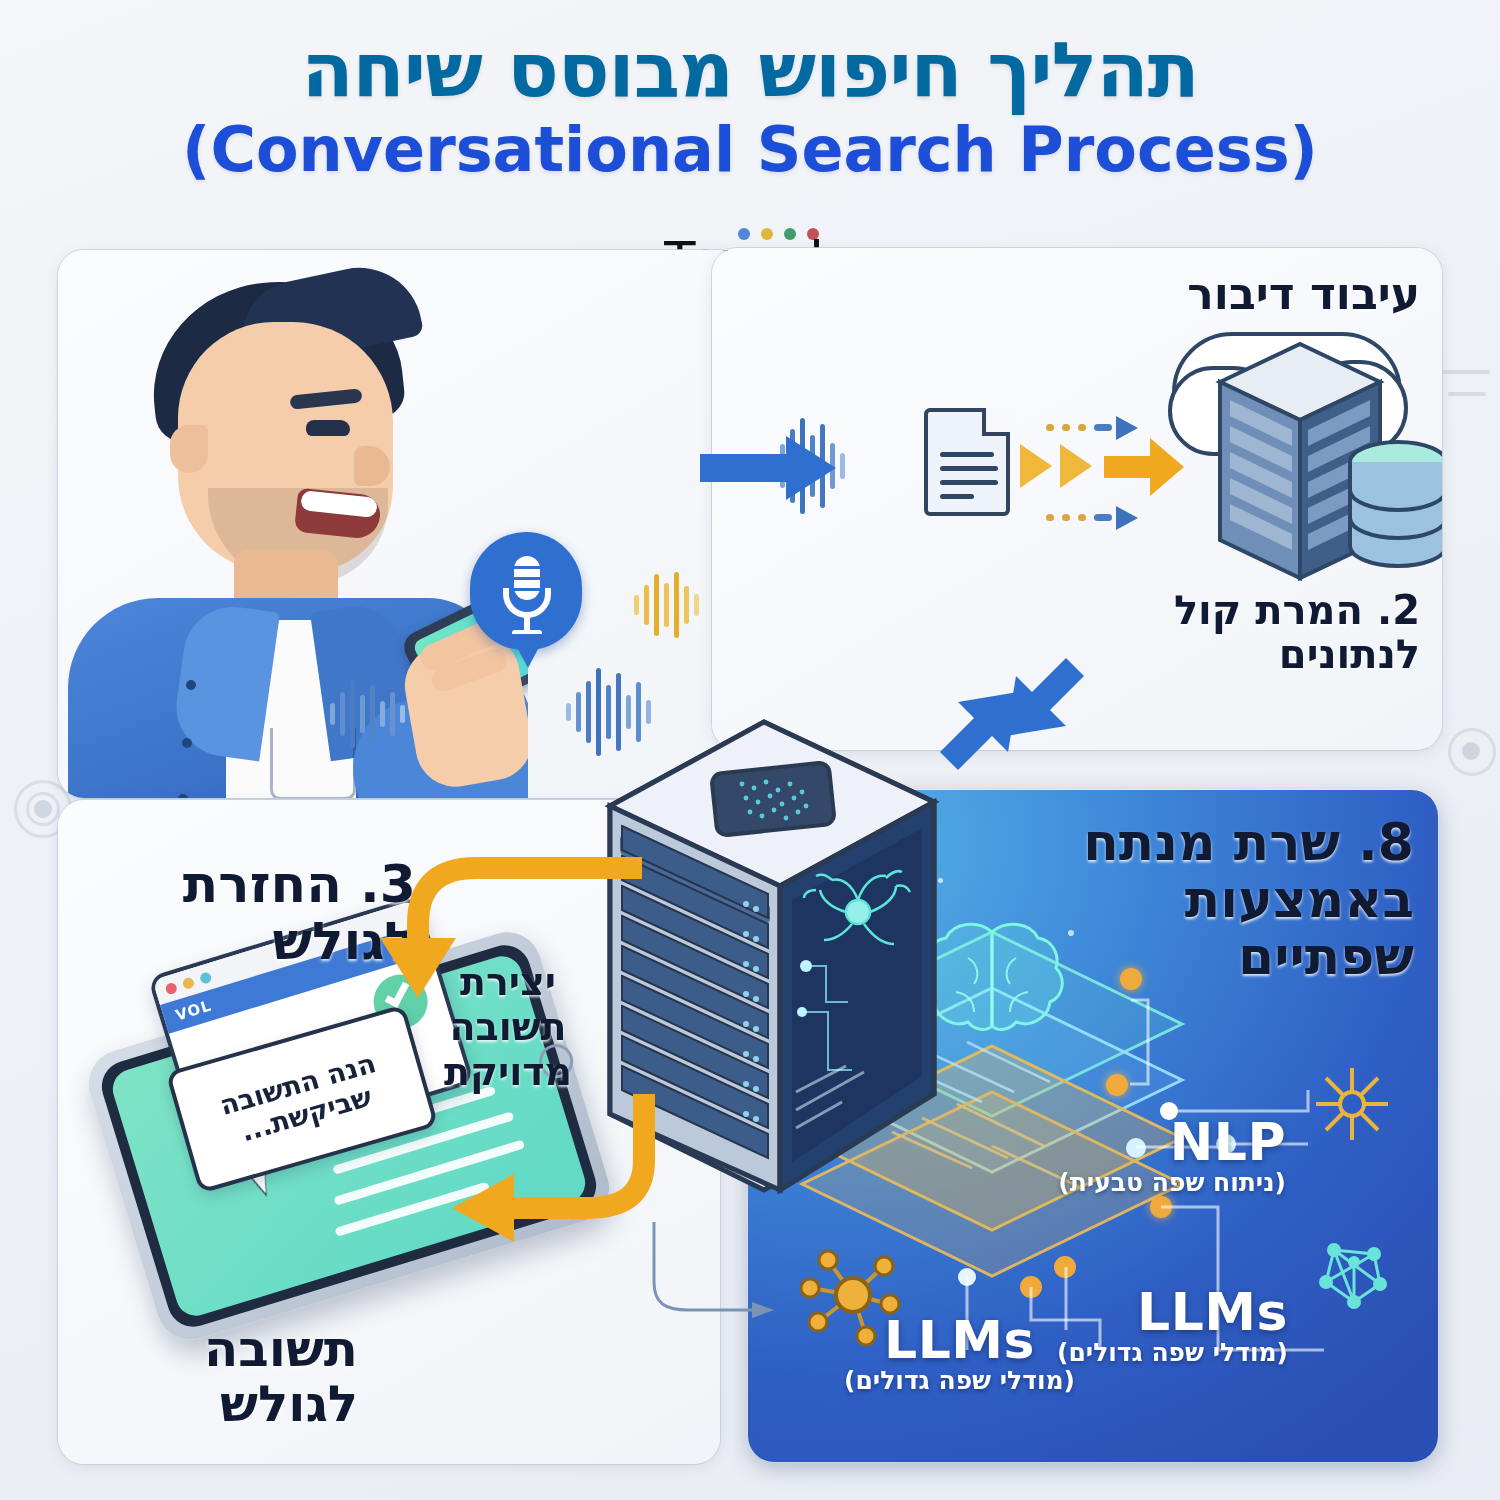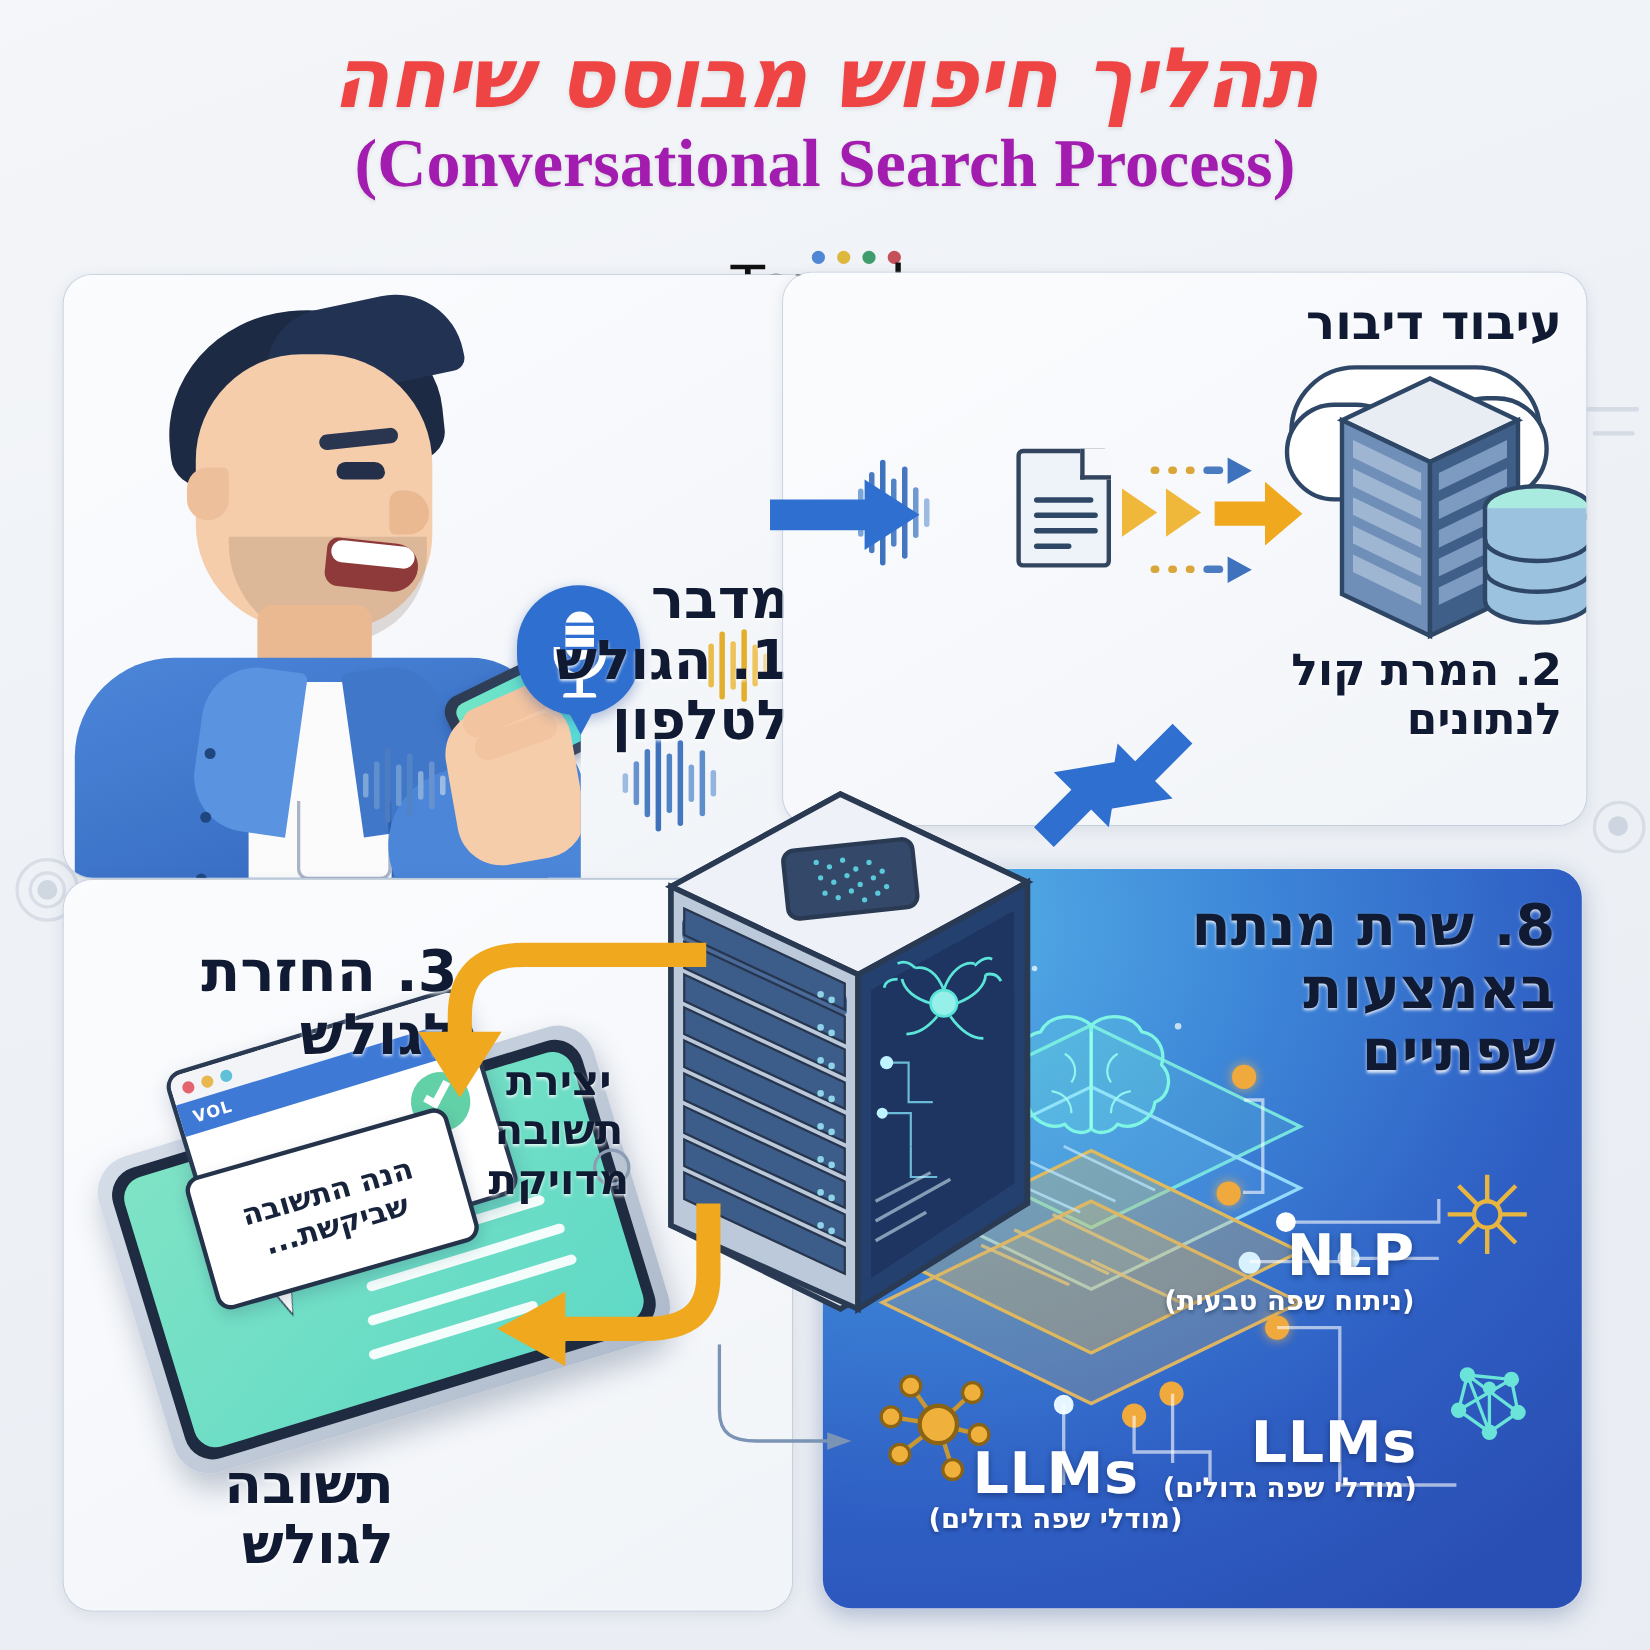--- a/index.html
+++ b/index.html
@@ -14,28 +14,27 @@
   }
 
   
   .deco-ring { position: absolute; border-radius: 50%; border: 3px solid rgba(150,165,185,.25); }
   .deco-dot  { position: absolute; border-radius: 50%; background: rgba(150,165,185,.35); }
   .deco-line { position: absolute; height: 4px; border-radius: 2px; background: rgba(150,165,185,.28); }
 
   
   .header { position: absolute; top: 28px; left: 0; width: 1500px; text-align: center; }
   .title-he {
-    font-size: 76px; font-weight: 800; color: #ef4444; letter-spacing: -1px;
+    font-size: 76px; font-weight: 800; color: #0369a1; letter-spacing: -1px;
     direction: rtl; line-height: 1.12;
     text-shadow: 0 2px 4px rgba(0,0,0,.10);
-    font-style: italic;
   }
   .title-en {
-    font-size: 62px; font-weight: 800; color: #a21caf; line-height: 1.12;
-    margin-top: 2px; text-shadow: 0 2px 4px rgba(0,0,0,.10); font-family: Liberation Serif, serif;
+    font-size: 62px; font-weight: 800; color: #1d4ed8; line-height: 1.12;
+    margin-top: 2px; text-shadow: 0 2px 4px rgba(0,0,0,.10);
   }
 
   
   .logo { position: absolute; top: 228px; left: 50%; transform: translateX(-50%); width: 260px; text-align: center; }
   .logo-dots { display: flex; justify-content: center; gap: 11px; margin-left: 56px; margin-bottom: -6px; }
   .logo-dots i { width: 12px; height: 12px; border-radius: 50%; display: block; }
   .logo-word { font-size: 56px; font-weight: 400; color: #111; letter-spacing: -1px; line-height: .92;
                font-family: "Liberation Sans", sans-serif; }
   .logo-sub { font-size: 17px; color: #b3553e; letter-spacing: .5px; margin-top: -4px;
               font-family: "Liberation Sans", sans-serif; }
@@ -290,25 +289,20 @@
   <div class="wave" style="left:576px;top:322px;">
     <i style="height:20px;background:#f0cf72"></i>
       <i style="height:40px;background:#e9bd48"></i>
     <i style="height:62px;background:#e2ae2c"></i>
       <i style="height:44px;background:#edc259"></i>
     <i style="height:66px;background:#e2ae2c"></i>
       <i style="height:38px;background:#eec45f"></i>
     <i style="height:22px;background:#f2d689"></i>
   </div>
 
-  <div class="cap" style="right:26px;top:268px;font-size:50px;text-align:right;">
-    <div>מדבר</div>
-    <div>1. הגולש</div>
-    <div>לטלפון</div>
-  </div>
 </div>
 
 <div class="panel panel-light" id="panel2">
 
   <div class="wave" style="left:58px;top:170px;">
     <i style="height:20px;background:#9dbbe2"></i>
       <i style="height:44px;background:#7da6d8"></i>
     <i style="height:74px;background:#4b7cc2"></i>
       <i style="height:96px;background:#3f72bd"></i>
     <i style="height:62px;background:#5184c7"></i>

